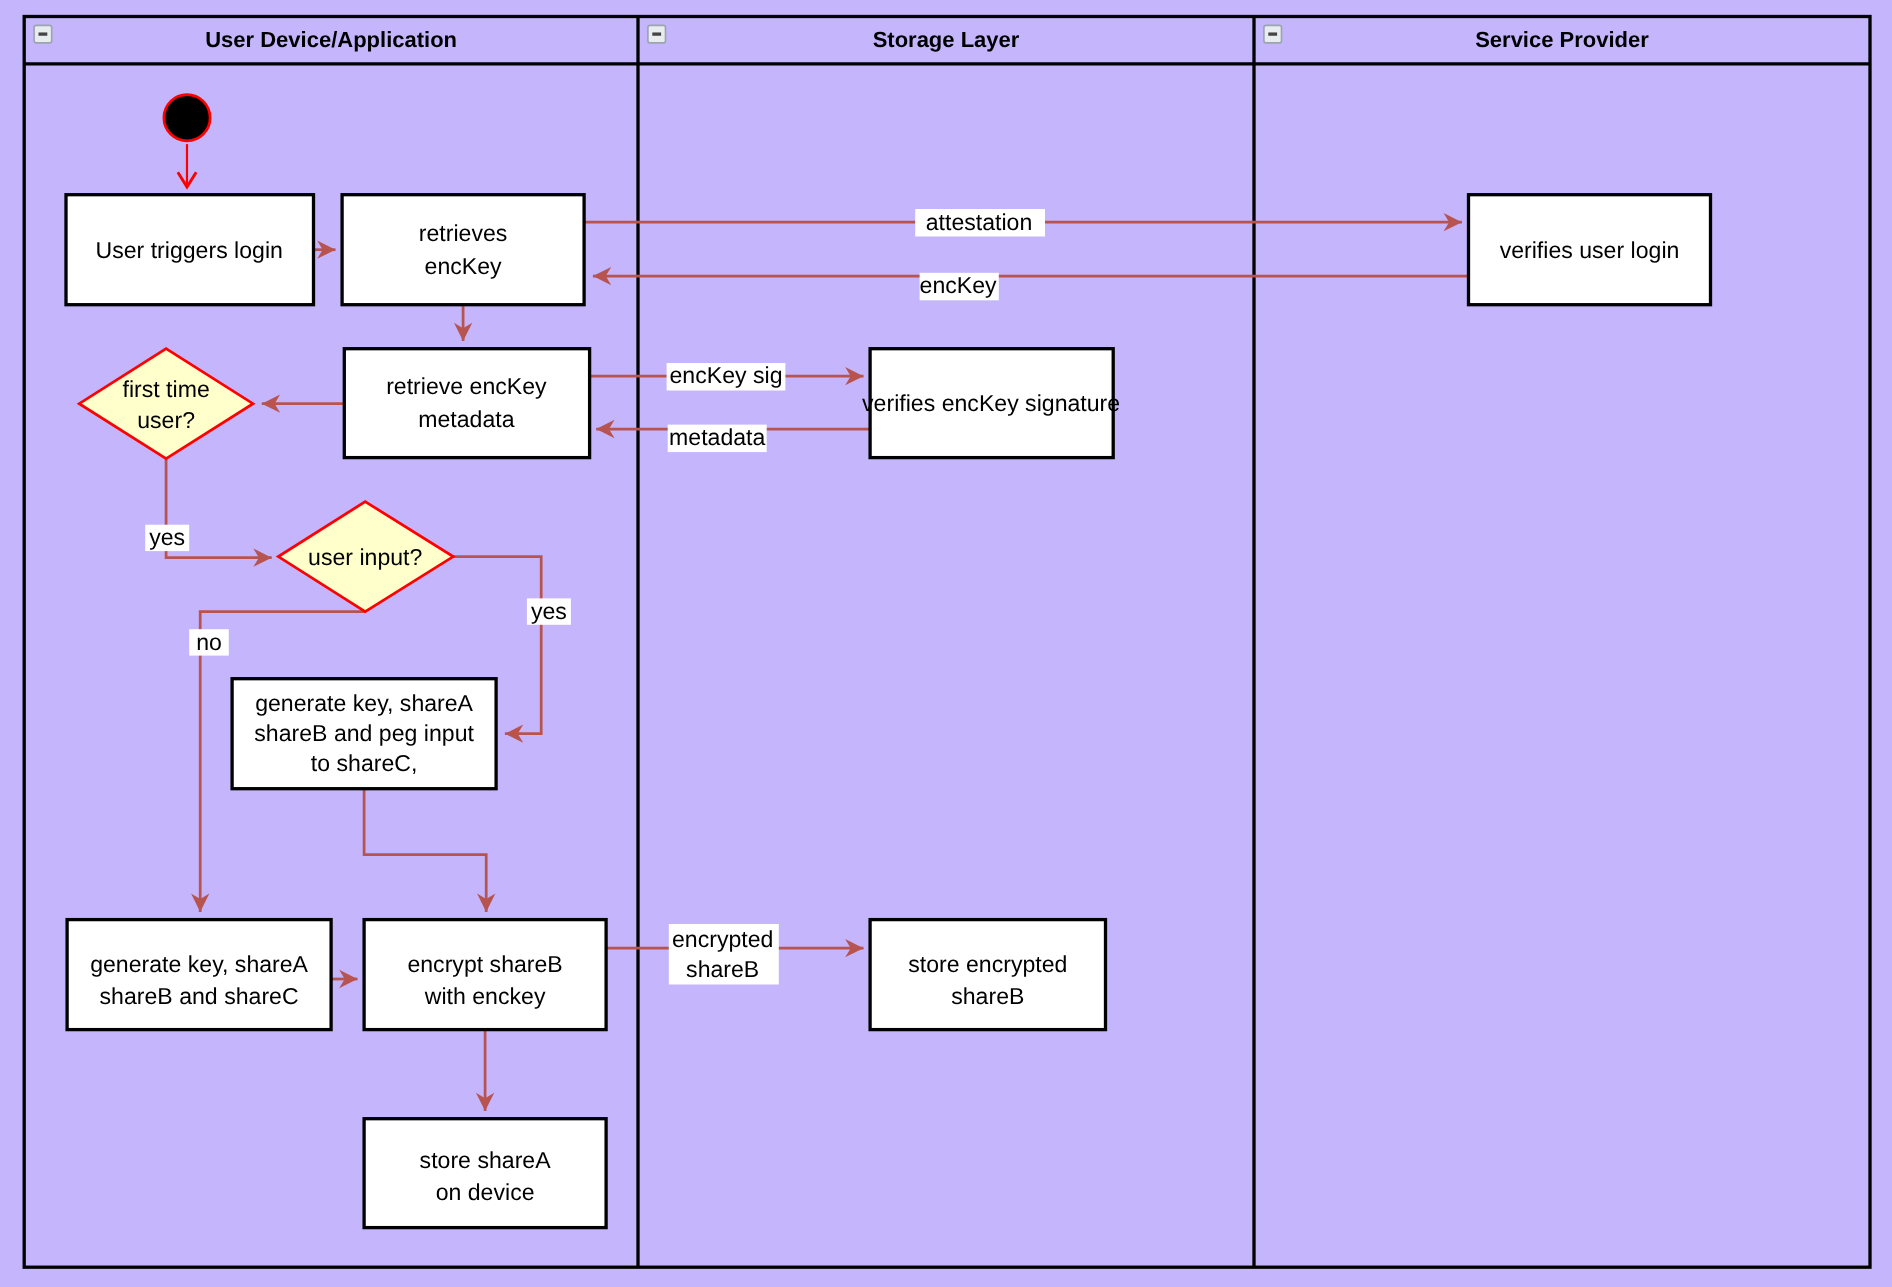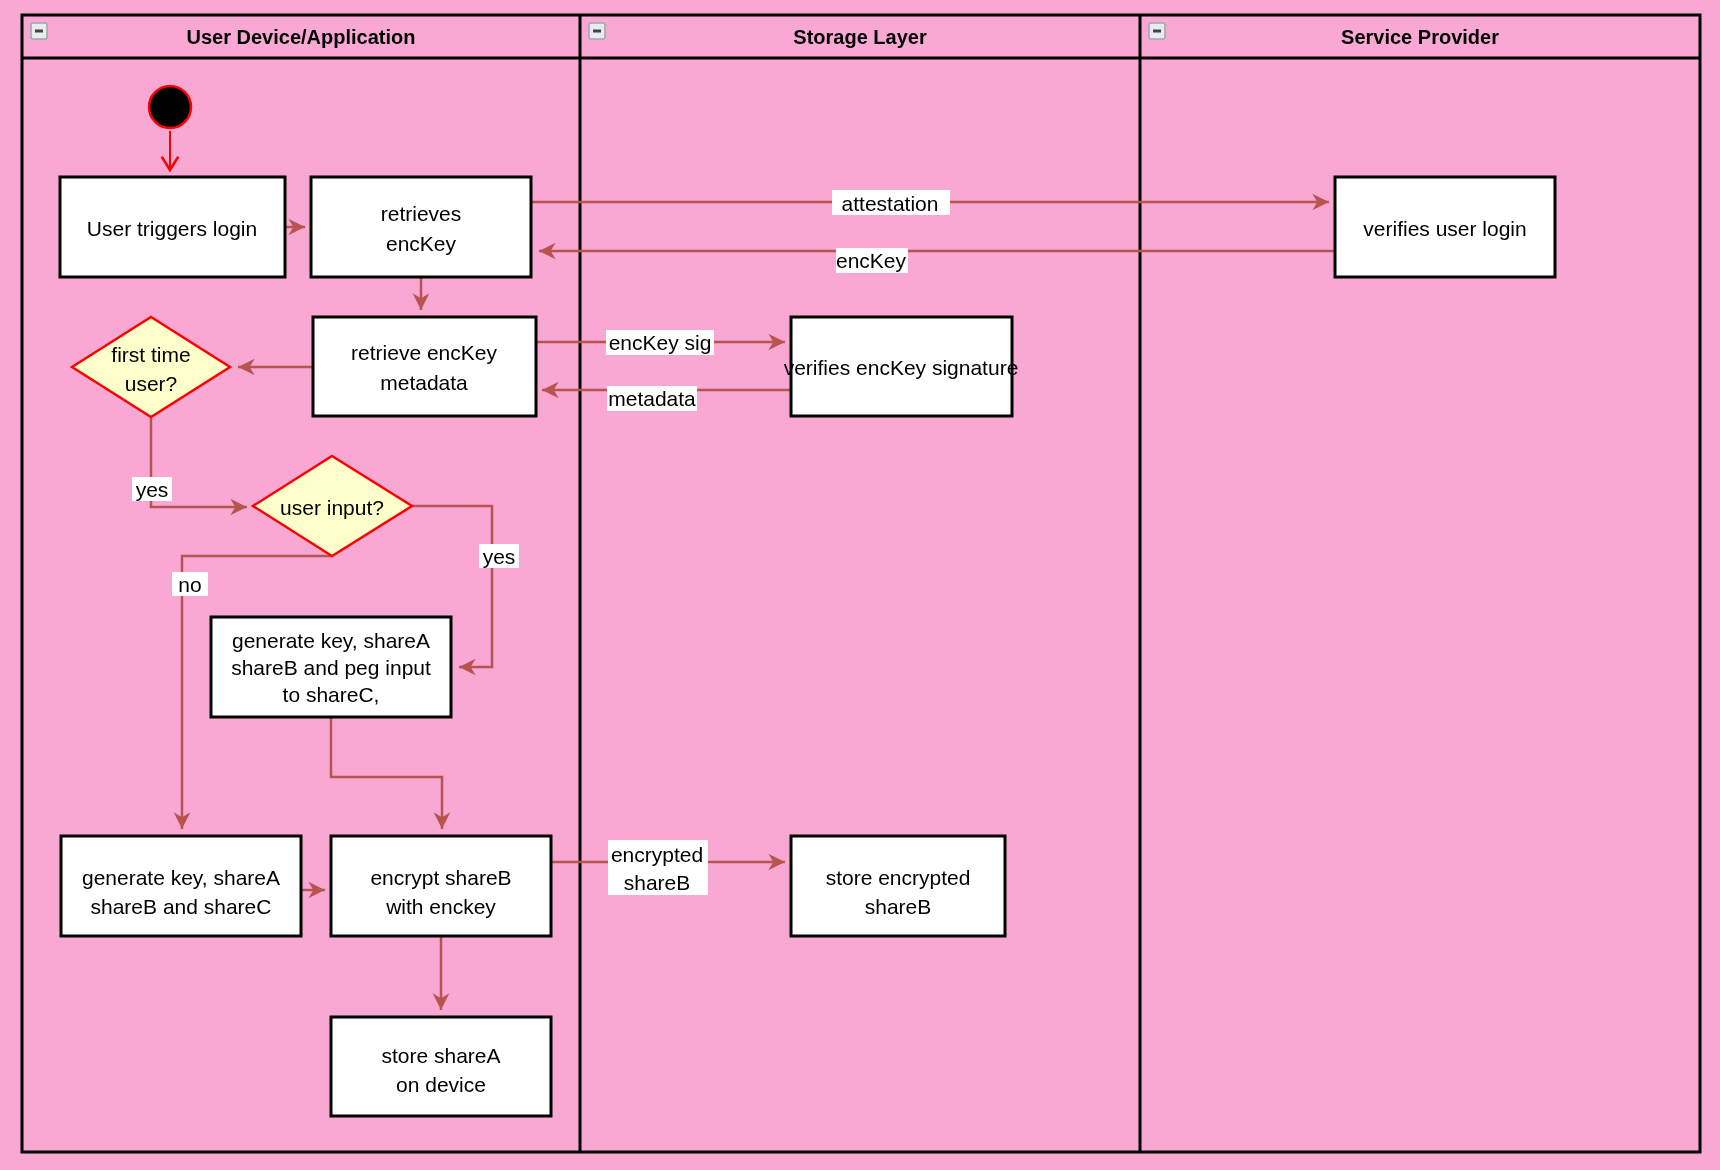--- a/index.html
+++ b/index.html
@@ -5,21 +5,21 @@
   html, body {
     margin: 0;
     padding: 0;
     background: #ffffff;
     font-family: "Liberation Sans", sans-serif;
   }
   .canvas-wrap {
     position: relative;
     width: 1720px;
     height: 1170px;
-    background: #f9a8d4;
+    background: #c4b5fd;
     overflow: hidden;
   }
   svg { display: block; }
   text {
     font-family: "Liberation Sans", sans-serif;
     fill: #000000;
   }
   .node-text   { font-size: 21px; }
   .edge-label  { font-size: 21px; }
   .lane-title  { font-size: 20px; font-weight: bold; }

